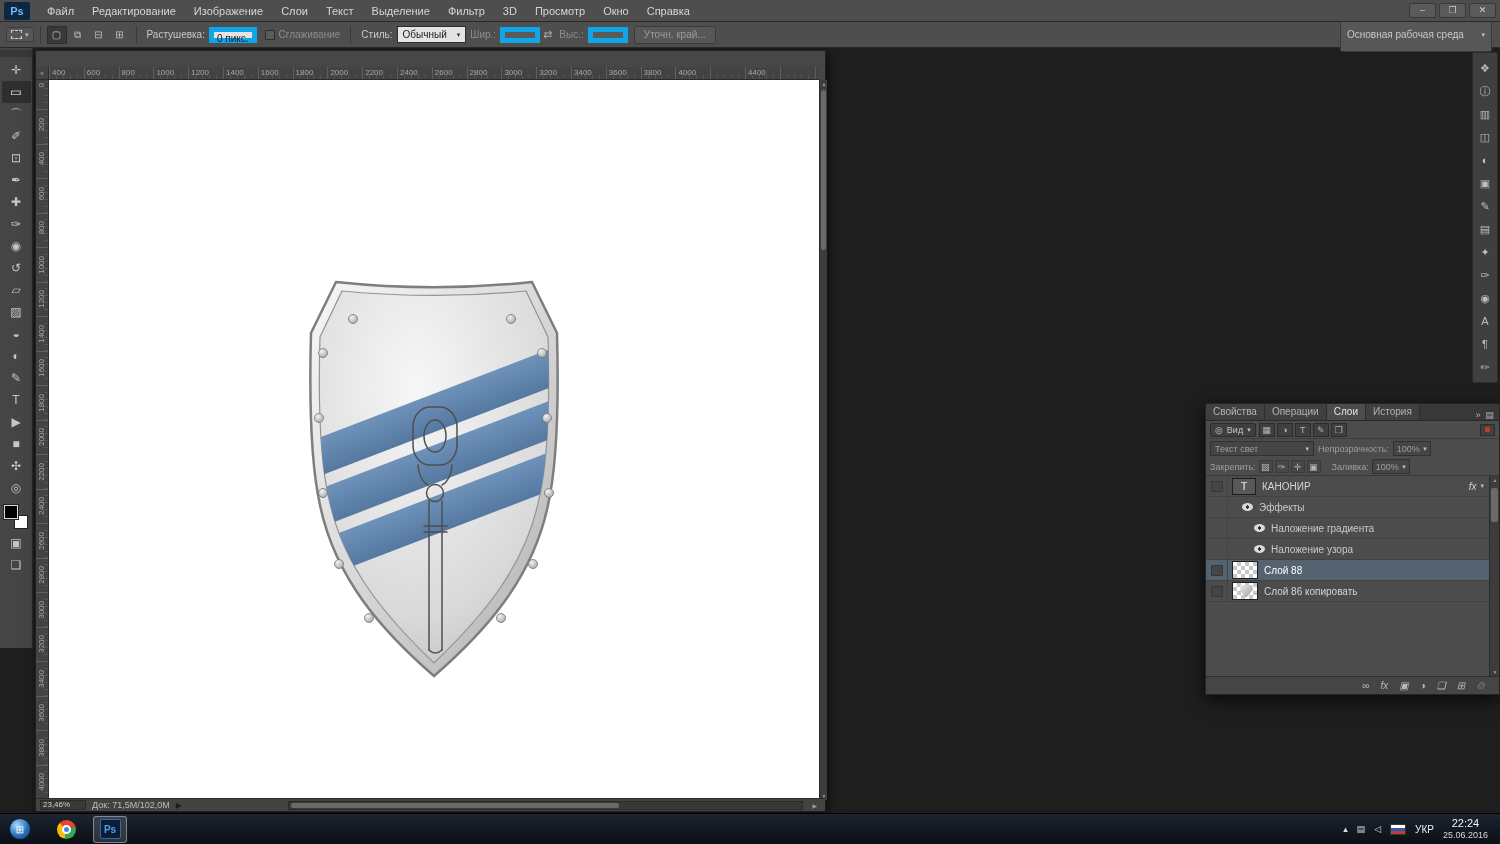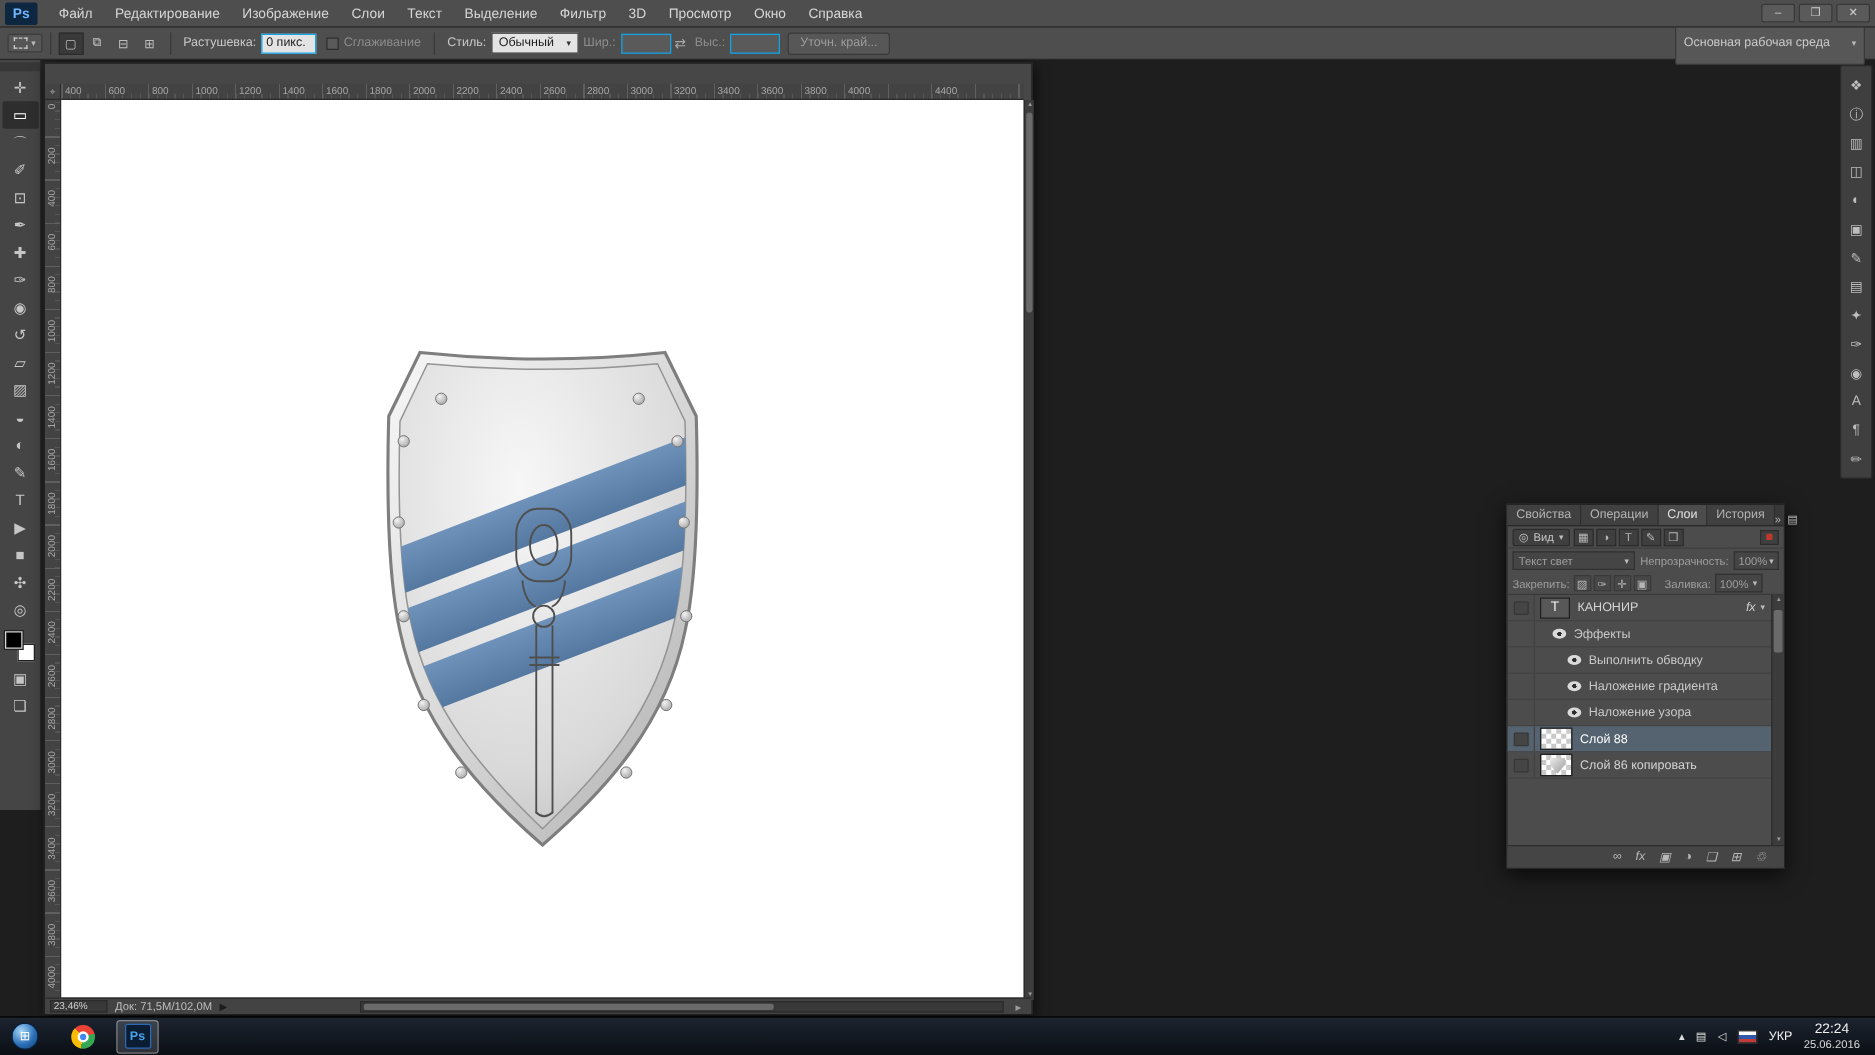--- a/index.html
+++ b/index.html
@@ -17,21 +17,21 @@
   .optionsbar{position:absolute;left:0;top:22px;width:100%;height:26px;background:#4e4e4e;border-bottom:1px solid #272727;display:flex;align-items:center;font-size:10px;padding-left:6px;z-index:29}
   .opt-sep{width:1px;height:18px;background:#3a3a3a;margin:0 6px}
   .tool-preset{display:flex;align-items:center;gap:3px;padding:2px 4px;border:1px solid #3c3c3c;border-radius:2px;background:#565656}
   .preset-box{width:11px;height:9px;border:1px dashed #cfcfcf}
   .caret{font-size:7px;color:#bdbdbd}
   .selmodes{display:flex;gap:1px}
   .selmode{width:20px;height:18px;display:flex;align-items:center;justify-content:center;color:#bdbdbd;font-size:10px;border:1px solid transparent}
   .selmode.active{background:#393939;border-color:#2c2c2c}
   .opt-label{margin:0 4px;color:#c9c9c9;white-space:nowrap}
   .opt-label.dim{color:#8d8d8d}
-  .opt-input{min-width:44px;height:16px;background:#e4e4e4;color:#1c1c1c;border:1px solid #0ea5e9;font-size:10px;padding:1px 3px;white-space:nowrap}
+  .opt-input{min-width:44px;height:16px;background:#e4e4e4;color:#1c1c1c;border:5px solid #0ea5e9;font-size:10px;padding:1px 3px;white-space:nowrap}
   .opt-input.dim{background:#5a5a5a;color:#999;min-width:40px}
   .combo{height:17px;background:#e4e4e4;color:#1c1c1c;border:1px solid #2e2e2e;display:flex;align-items:center;font-size:10px;padding:0 5px;gap:10px;white-space:nowrap}
   .combo .caret{color:#333}
   .checkbox{width:10px;height:10px;border:1px solid #2d2d2d;background:#5a5a5a;margin-left:8px}
   .swapicon{margin:0 3px;color:#a9a9a9;font-size:11px}
   .btn{height:18px;padding:0 9px;border:1px solid #3a3a3a;border-radius:3px;background:#575757;color:#9c9c9c;display:flex;align-items:center;font-size:10px;margin-left:6px;white-space:nowrap}
   .workspace{margin-left:auto;margin-right:8px;width:152px;height:34px;background:#575757;border:1px solid #393939;border-radius:2px;color:#c9c9c9;display:flex;align-items:center;justify-content:space-between;padding:0 6px;font-size:10px;white-space:nowrap}
 
   
   .workarea{position:absolute;left:0;top:48px;width:100%;height:765px;background:#1e1e1e}
@@ -67,21 +67,21 @@
   .vsarrow{position:absolute;left:0;width:8px;font-size:5px;color:#9a9a9a;text-align:center}
   .statusbar{position:absolute;left:0;bottom:0;width:100%;height:13px;background:#434343;border-top:1px solid #2b2b2b;display:flex;align-items:center;gap:6px;padding-left:4px;font-size:9px;color:#bdbdbd}
   .zoom-box{width:46px;height:10px;background:#383838;border:1px solid #2a2a2a;color:#cfcfcf;font-size:8px;line-height:8px;padding:0 2px}
   .doc-info{white-space:nowrap}
   .tri{color:#1c1c1c;font-size:8px}
   .hscroll{position:absolute;left:252px;right:22px;top:2px;height:9px;background:#383838;border:1px solid #2a2a2a}
   .hthumb{position:absolute;left:2px;top:1px;width:64%;height:5px;background:#6a6a6a;border-radius:2px}
   .hsarrow{position:absolute;right:8px;top:3px;font-size:6px;color:#9a9a9a}
 
   
-  .layers-panel{position:absolute;left:1205px;top:355px;width:223px;height:292px;background:#4c4c4c;border:1px solid #242424;box-shadow:0 5px 16px rgba(0,0,0,.7);font-size:10px}
+  .layers-panel{position:absolute;left:1205px;top:355px;width:295px;height:292px;background:#4c4c4c;border:1px solid #242424;box-shadow:0 5px 16px rgba(0,0,0,.7);font-size:10px}
   .tabs{height:17px;background:#383838;display:flex;align-items:flex-end;border-bottom:1px solid #292929}
   .tab{padding:2px 7px;color:#b3b3b3;background:#404040;border-right:1px solid #2d2d2d;font-size:10px;line-height:12px}
   .tab.active{background:#4c4c4c;color:#e2e2e2}
   .tabs-tail{margin-left:auto;display:flex;align-items:center;gap:5px;padding-right:5px;color:#b0b0b0;font-size:9px}
   .filter-row{height:18px;display:flex;align-items:center;gap:3px;padding:0 4px;border-bottom:1px solid #3e3e3e}
   .mini-combo{height:14px;background:#3f3f3f;border:1px solid #2c2c2c;border-radius:2px;color:#c4c4c4;display:flex;align-items:center;gap:4px;padding:0 4px;font-size:9px}
   .ficon{width:16px;height:14px;background:#3f3f3f;border:1px solid #2c2c2c;color:#b5b5b5;font-size:9px;display:flex;align-items:center;justify-content:center}
   .ftoggle{margin-left:auto;width:15px;height:12px;background:#3f3f3f;border:1px solid #2c2c2c;display:flex;align-items:center;justify-content:center}
   .ftoggle .dot{width:5px;height:5px;background:#c0392b;border-radius:1px}
   .blend-row{height:19px;display:flex;align-items:center;gap:4px;padding:0 4px}
@@ -437,28 +437,20 @@
               <div class="eye"></div>
             </div>
             <div class="ename">Эффекты</div>
           </div>
           <div class="lrow">
             <div class="eyecell"></div>
             <div class="erow-spacer2"></div>
             <div class="eyespot">
               <div class="eye"></div>
             </div>
-            <div class="ename">Выполнить обводку</div>
-          </div>
-          <div class="lrow">
-            <div class="eyecell"></div>
-            <div class="erow-spacer2"></div>
-            <div class="eyespot">
-              <div class="eye"></div>
-            </div>
             <div class="ename">Наложение градиента</div>
           </div>
           <div class="lrow">
             <div class="eyecell"></div>
             <div class="erow-spacer2"></div>
             <div class="eyespot">
               <div class="eye"></div>
             </div>
             <div class="ename">Наложение узора</div>
           </div>

